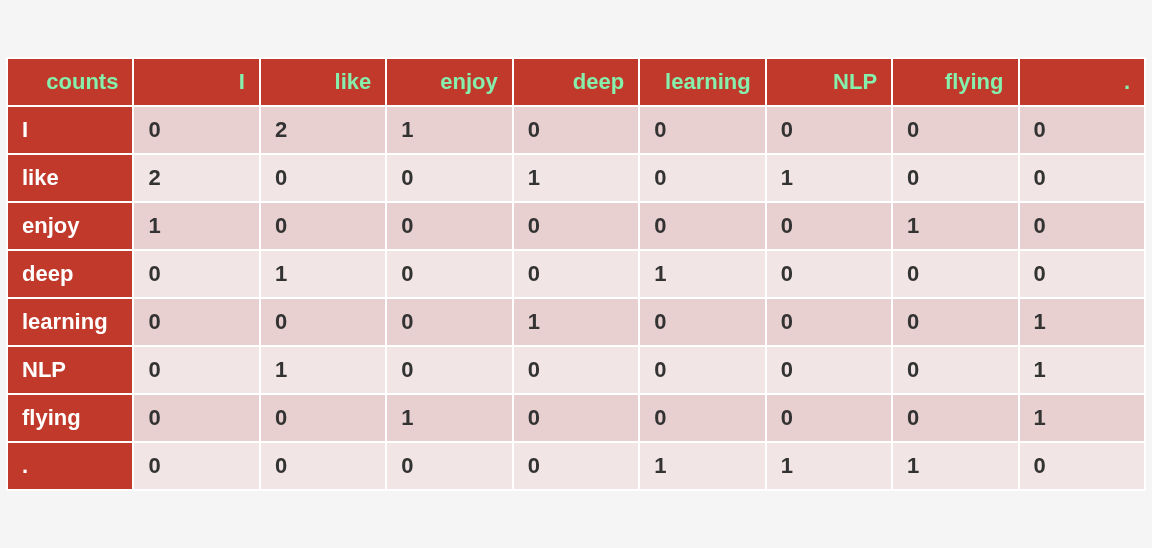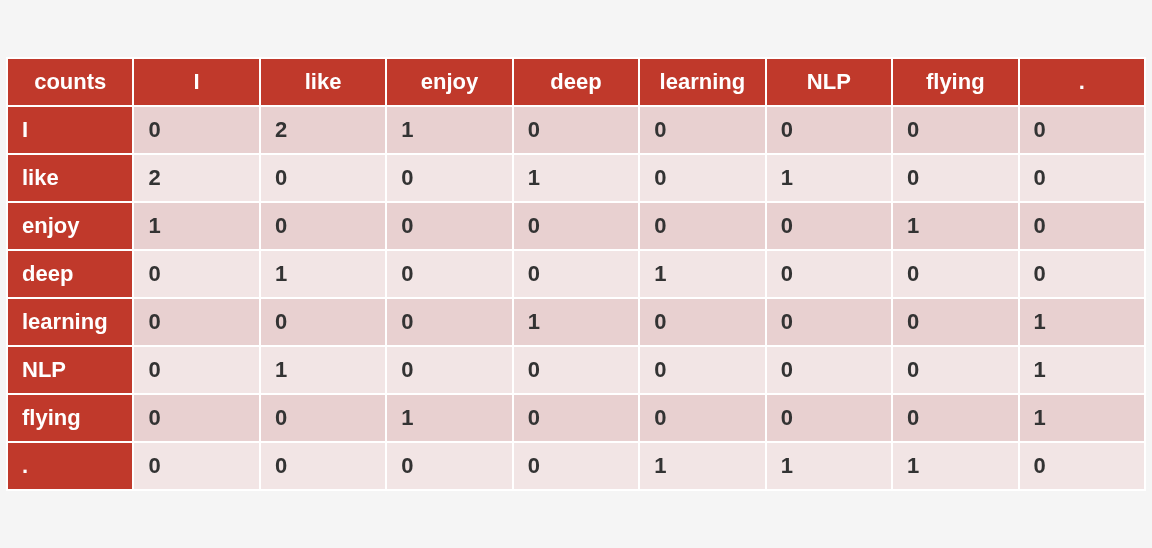--- a/index.html
+++ b/index.html
@@ -22,22 +22,22 @@
     }
     th, td {
       border: 2px solid #fff;
       padding: 10px 14px;
       font-size: 22px;
       font-weight: bold;
     }
     
     thead tr th {
       background-color: #c0392b;
-      color: #ffffff;
-      text-align: center;
+      color: #86efac;
+      text-align: right;
     }
     
     tbody tr td:first-child {
       background-color: #c0392b;
       color: #fff;
       text-align: left;
     }
     
     tbody tr:nth-child(odd) td:not(:first-child) {
       background-color: #e8d0d0;

